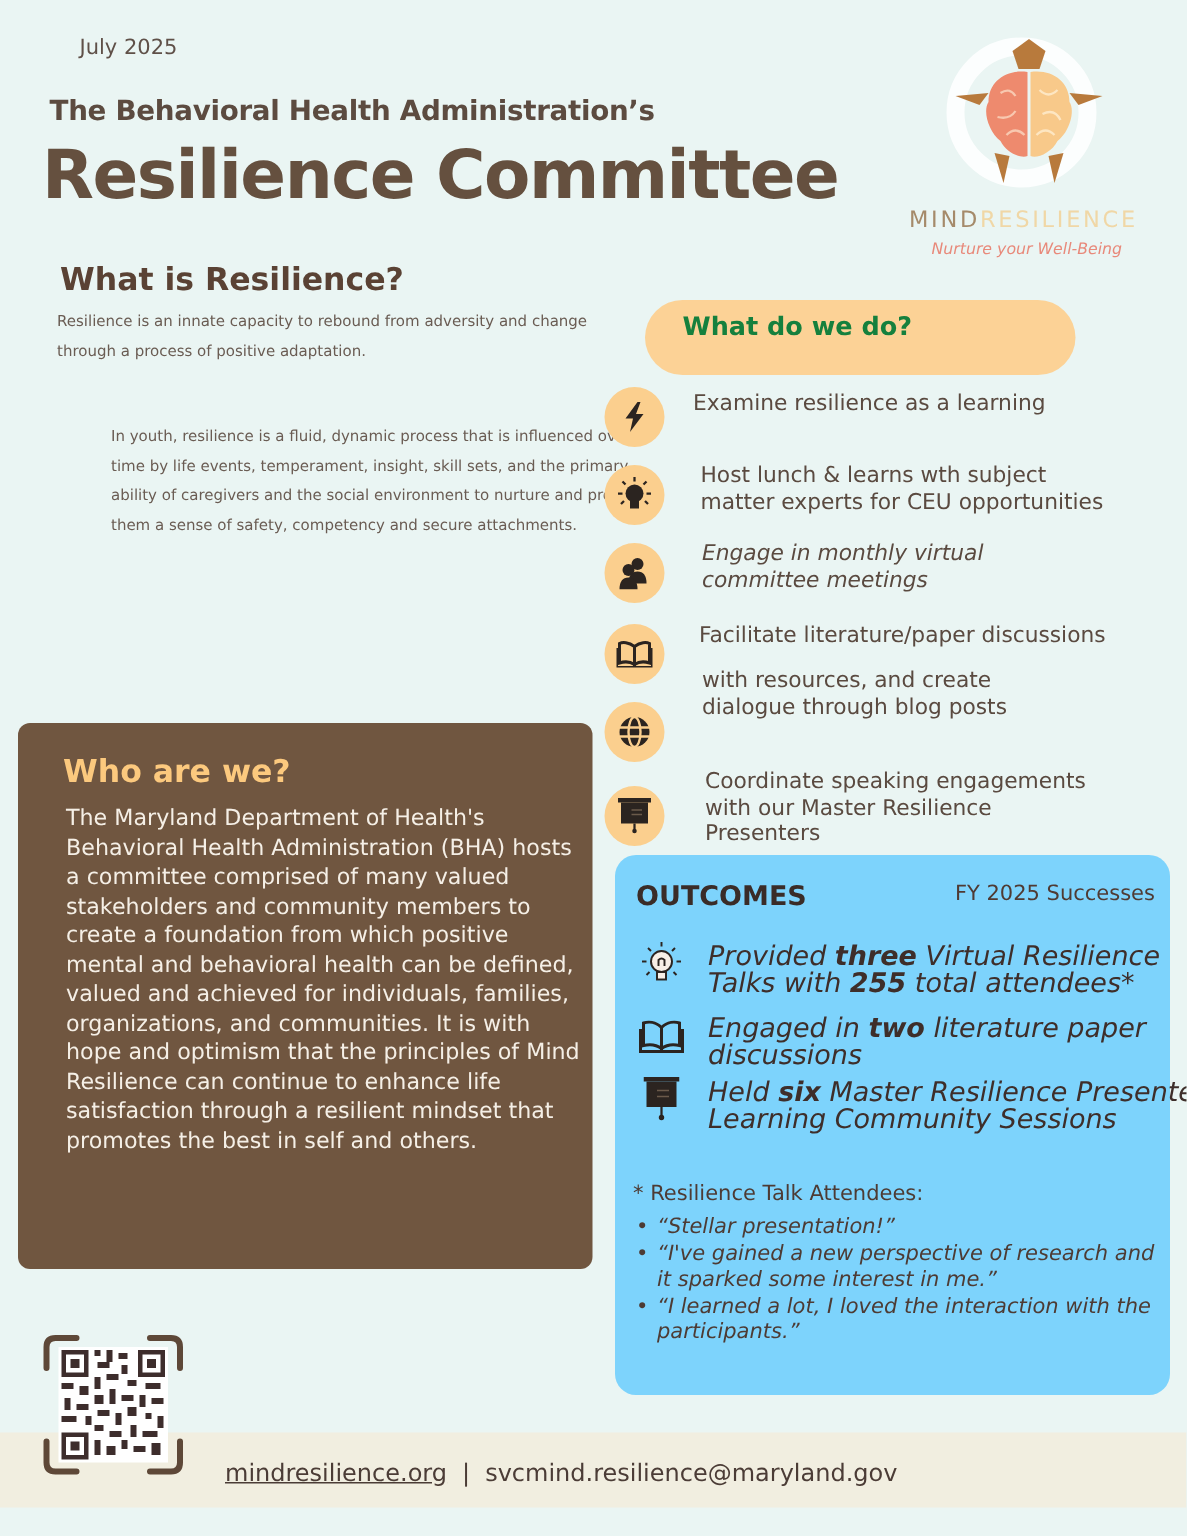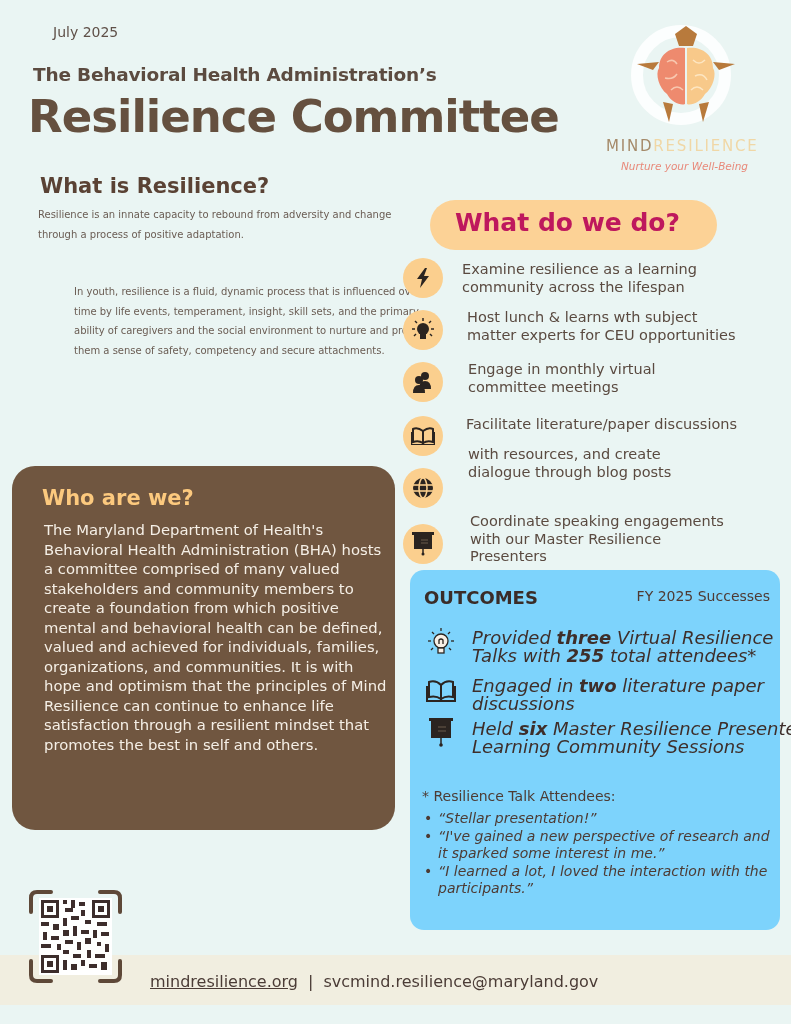--- a/index.html
+++ b/index.html
@@ -24,26 +24,26 @@
   .logo-tag { position: absolute; left: 17px; top: 140px; font-size: 10.5px; font-style: italic; color: #e8897a; white-space: nowrap; }
 
   
   .wir-h { left: 40px; top: 174px; font-size: 21px; font-weight: bold; color: #5a4234; }
   .wir-p { left: 38px; width: 360px; font-size: 10px; line-height: 19.5px; color: #6a5c53; }
   .wir-p1 { top: 205px; }
   .wir-p2 { top: 282px; margin-left: 36px; }
 
   
   .wdwd-pill { left: 430px; top: 200px; width: 287px; height: 50px; background: #fcd296; border-radius: 25px; }
-  .wdwd-h { position: absolute; left: 25px; top: 8px; font-size: 25px; font-weight: bold; color: #be185d; white-space: nowrap; }
+  .wdwd-h { position: absolute; left: 25px; top: 8px; font-size: 17px; font-weight: bold; color: #15803d; white-space: nowrap; }
   .act-icon { position: absolute; width: 40px; height: 40px; border-radius: 50%; background: #fbcf8e; display: flex; align-items: center; justify-content: center; }
   .act-text { position: absolute; font-size: 14.5px; line-height: 17.5px; color: #5a4a40; white-space: nowrap; }
 
   
-  .who-box { left: 12px; top: 466px; width: 383px; height: 364px; background: #705640; border-radius: 23px; }
+  .who-box { left: 12px; top: 482px; width: 383px; height: 364px; background: #705640; border-radius: 8px; }
   .who-h { position: absolute; left: 30px; top: 20px; font-size: 21px; font-weight: bold; color: #fcc97e; }
   .who-p { position: absolute; left: 32px; top: 54px; width: 345px; font-size: 14.8px; line-height: 19.5px; color: #f5efe6; }
 
   
   .out-box { left: 410px; top: 570px; width: 370px; height: 360px; background: #7dd3fc; border-radius: 14px; }
   .out-h { position: absolute; left: 14px; top: 17px; font-size: 18px; font-weight: bold; color: #3a2c28; }
   .out-fy { position: absolute; right: 10px; top: 18px; font-size: 14px; color: #4f3a33; }
   .out-item-icon { position: absolute; left: 14px; width: 34px; height: 34px; display: flex; align-items: center; justify-content: center; }
   .out-item-text { position: absolute; left: 62px; font-size: 18px; line-height: 17.5px; color: #3e2e2a; white-space: nowrap; font-style: italic; }
   .out-item-text b { font-weight: bold; }
@@ -96,21 +96,20 @@
 
 <div class="abs" style="left:0;top:0;width:791px;height:1024px;pointer-events:none;">
 
   <div class="act-icon" style="left:403px;top:258px;">
     <svg width="16" height="20" viewBox="0 0 16 20">
         <polygon points="10,0 2,11 7,11 5,20 14,8 9,8 12,0" fill="#2b2420"></polygon>
       </svg>
   </div>
   <div class="act-text" style="left:462px;top:261px;">
     <div>Examine resilience as a learning</div>
-    <div>community across the lifespan</div>
   </div>
 
   <div class="act-icon" style="left:403px;top:310px;">
     <svg width="26" height="26" viewBox="0 0 26 26">
       <circle cx="13" cy="12" r="6" fill="#2b2420"></circle>
         <rect x="10" y="17" width="6" height="5" fill="#2b2420"></rect>
       <g stroke="#2b2420" stroke-width="1.5">
           <line x1="13" y1="1" x2="13" y2="4"></line>
           <line x1="2" y1="12" x2="5" y2="12"></line>
           <line x1="21" y1="12" x2="24" y2="12"></line>
@@ -127,21 +126,21 @@
   </div>
 
   <div class="act-icon" style="left:403px;top:362px;">
     <svg width="22" height="22" viewBox="0 0 22 22">
       <circle cx="13" cy="5" r="4" fill="#2b2420"></circle>
         <path d="M7,18 q0,-8 6,-8 q6,0 6,8 z" fill="#2b2420"></path>
       <circle cx="7" cy="9" r="4" fill="#2b2420"></circle>
         <path d="M1,22 q0,-8 6,-8 q6,0 6,8 z" fill="#2b2420"></path>
     </svg>
   </div>
-  <div class="act-text" style="left:468px;top:361px;">
+  <div class="act-text" style="left:468px;top:361px;font-style:italic;">
     <div>Engage in monthly virtual</div>
     <div>committee meetings</div>
   </div>
 
   <div class="act-icon" style="left:403px;top:416px;">
     <svg width="24" height="18" viewBox="0 0 24 18">
       <path d="M12,4 C8,1 4,1 2,2 L2,15 C5,14 9,14 12,16 Z" fill="none" stroke="#2b2420" stroke-width="2"></path>
       <path d="M12,4 C16,1 20,1 22,2 L22,15 C19,14 15,14 12,16 Z" fill="none" stroke="#2b2420" stroke-width="2"></path>
       <path d="M0,5 L0,18 L24,18 L24,5" fill="none" stroke="#2b2420" stroke-width="2"></path>
     </svg>

